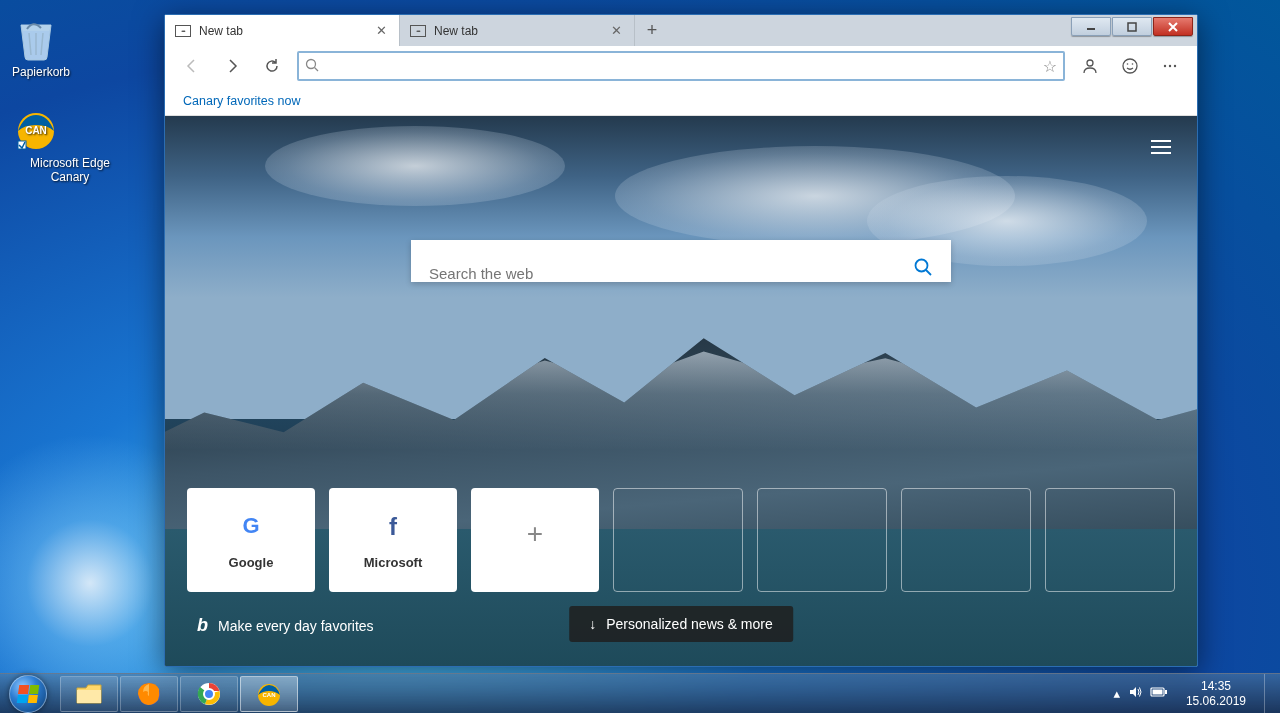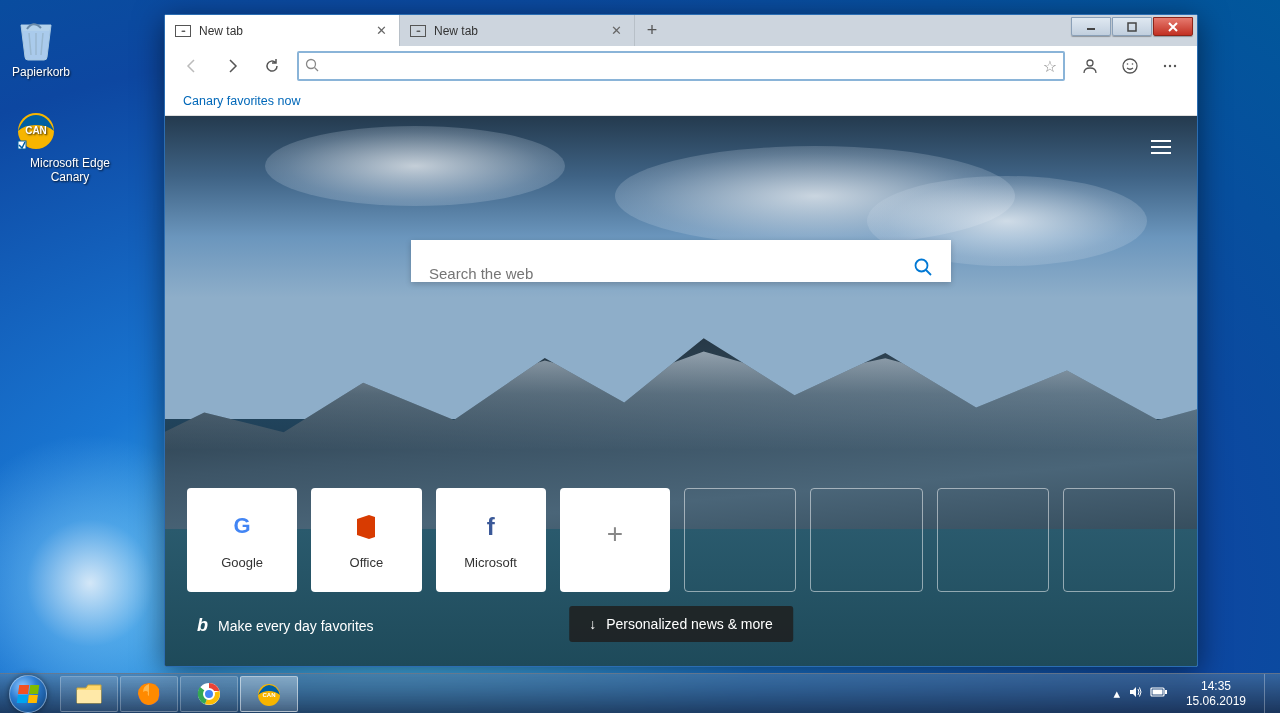--- a/index.html
+++ b/index.html
@@ -55,21 +55,21 @@
 
 .search-box { position: absolute; top: 124px; left: 50%; transform: translateX(-50%); width: 540px; height: 42px; background: #fff; border-radius: 0; display: flex; align-items: flex-end; padding: 0 18px; box-shadow: 0 2px 6px rgba(0,0,0,0.2); }
 .search-box input { border: none; flex: 1; outline: none; font-size: 15px; color: #666; }
 .search-box .sicon { color: #0078d4; font-size: 20px; }
 
 .tiles { position: absolute; bottom: 74px; left: 22px; right: 22px; display: flex; gap: 14px; }
 .tile { flex: 1; height: 104px; border-radius: 4px; display: flex; flex-direction: column; align-items: center; justify-content: center; cursor: pointer; }
 .tile.filled { background: #fff; }
 .tile.empty { border: 1px solid rgba(255,255,255,0.5); }
 .tile .tlogo { height: 32px; display: flex; align-items: center; justify-content: center; margin-bottom: 12px; font-size: 24px; font-weight: bold; }
-.tile .tlabel { font-size: 13px; color: #333; }
+.tile .tlabel { font-size: 13px; color: #333; font-weight: bold; }
 .tile.add .tlogo { color: #888; font-size: 28px; font-weight: 300; }
 
 .bing-strip { position: absolute; bottom: 30px; left: 32px; color: #fff; display: flex; align-items: center; gap: 10px; font-size: 14px; cursor: pointer; }
 .bing-logo { font-weight: bold; font-style: italic; font-size: 18px; }
 
 .news-strip { position: absolute; bottom: 24px; left: 50%; transform: translateX(-50%); background: rgba(30,30,30,0.85); color: #fff; padding: 10px 20px; border-radius: 3px; font-size: 14px; display: flex; align-items: center; gap: 10px; cursor: pointer; }
 
 
 .taskbar { position: absolute; bottom: 0; left: 0; right: 0; height: 40px; background: linear-gradient(180deg, rgba(80,120,160,0.6) 0%, rgba(30,50,80,0.85) 100%); border-top: 1px solid rgba(255,255,255,0.3); display: flex; align-items: stretch; backdrop-filter: blur(2px); }
 .start-btn { width: 56px; display: flex; align-items: center; justify-content: center; cursor: pointer; }
@@ -231,28 +231,20 @@
       <div class="tile filled">
         <div class="tlogo">
           <svg width="26" height="26" viewBox="0 0 26 26">
               <path d="M13 5 A8 8 0 1 0 20.5 15 L13 15 L13 11 L24 11 Q25 22 13 24 A11 11 0 1 1 21 5 Z" fill="none"></path>
               <text x="13" y="19" font-size="22" font-weight="bold" text-anchor="middle" font-family="Arial"><tspan fill="#4285F4">G</tspan></text>
             </svg>
         </div>
         <div class="tlabel">Google</div>
       </div>
       <div class="tile filled">
-        <div class="tlogo">
-          <svg width="24" height="28" viewBox="0 0 24 28">
-              <path d="M15 2 L21 4 L21 24 L15 26 L3 22 L3 6 Z M15 2 L15 26 M3 6 L15 8 L15 20 L3 22" fill="#d83b01"></path>
-            </svg>
-        </div>
-        <div class="tlabel">Office</div>
-      </div>
-      <div class="tile filled">
         <div class="tlogo" style="color:#3b5998;font-family:Arial;">f</div>
         <div class="tlabel">Microsoft</div>
       </div>
       <div class="tile filled add">
         <div class="tlogo">+</div>
       </div>
       <div class="tile empty"></div>
       <div class="tile empty"></div>
       <div class="tile empty"></div>
       <div class="tile empty"></div>

